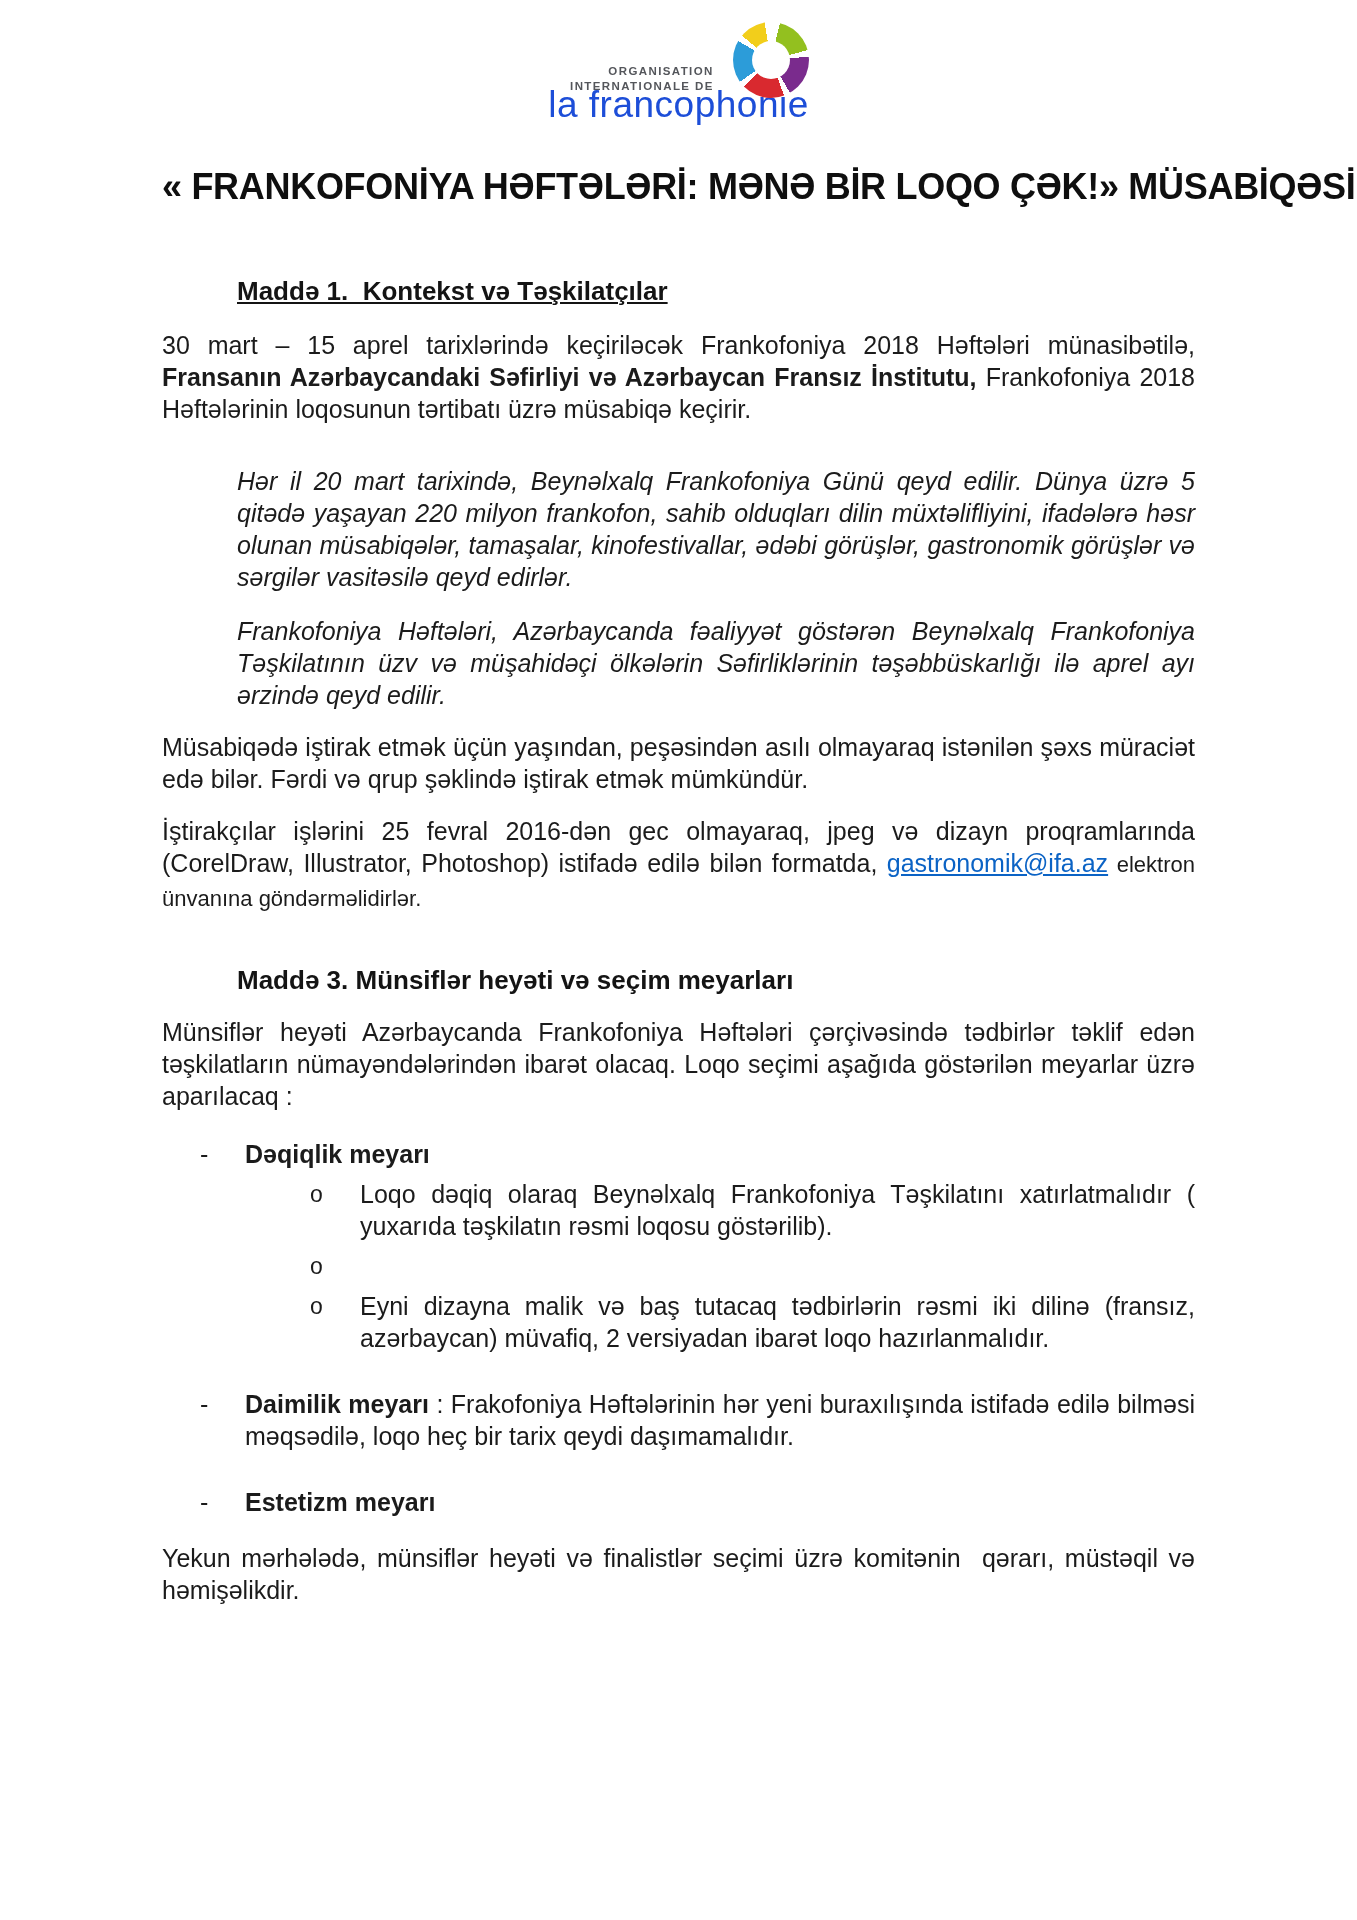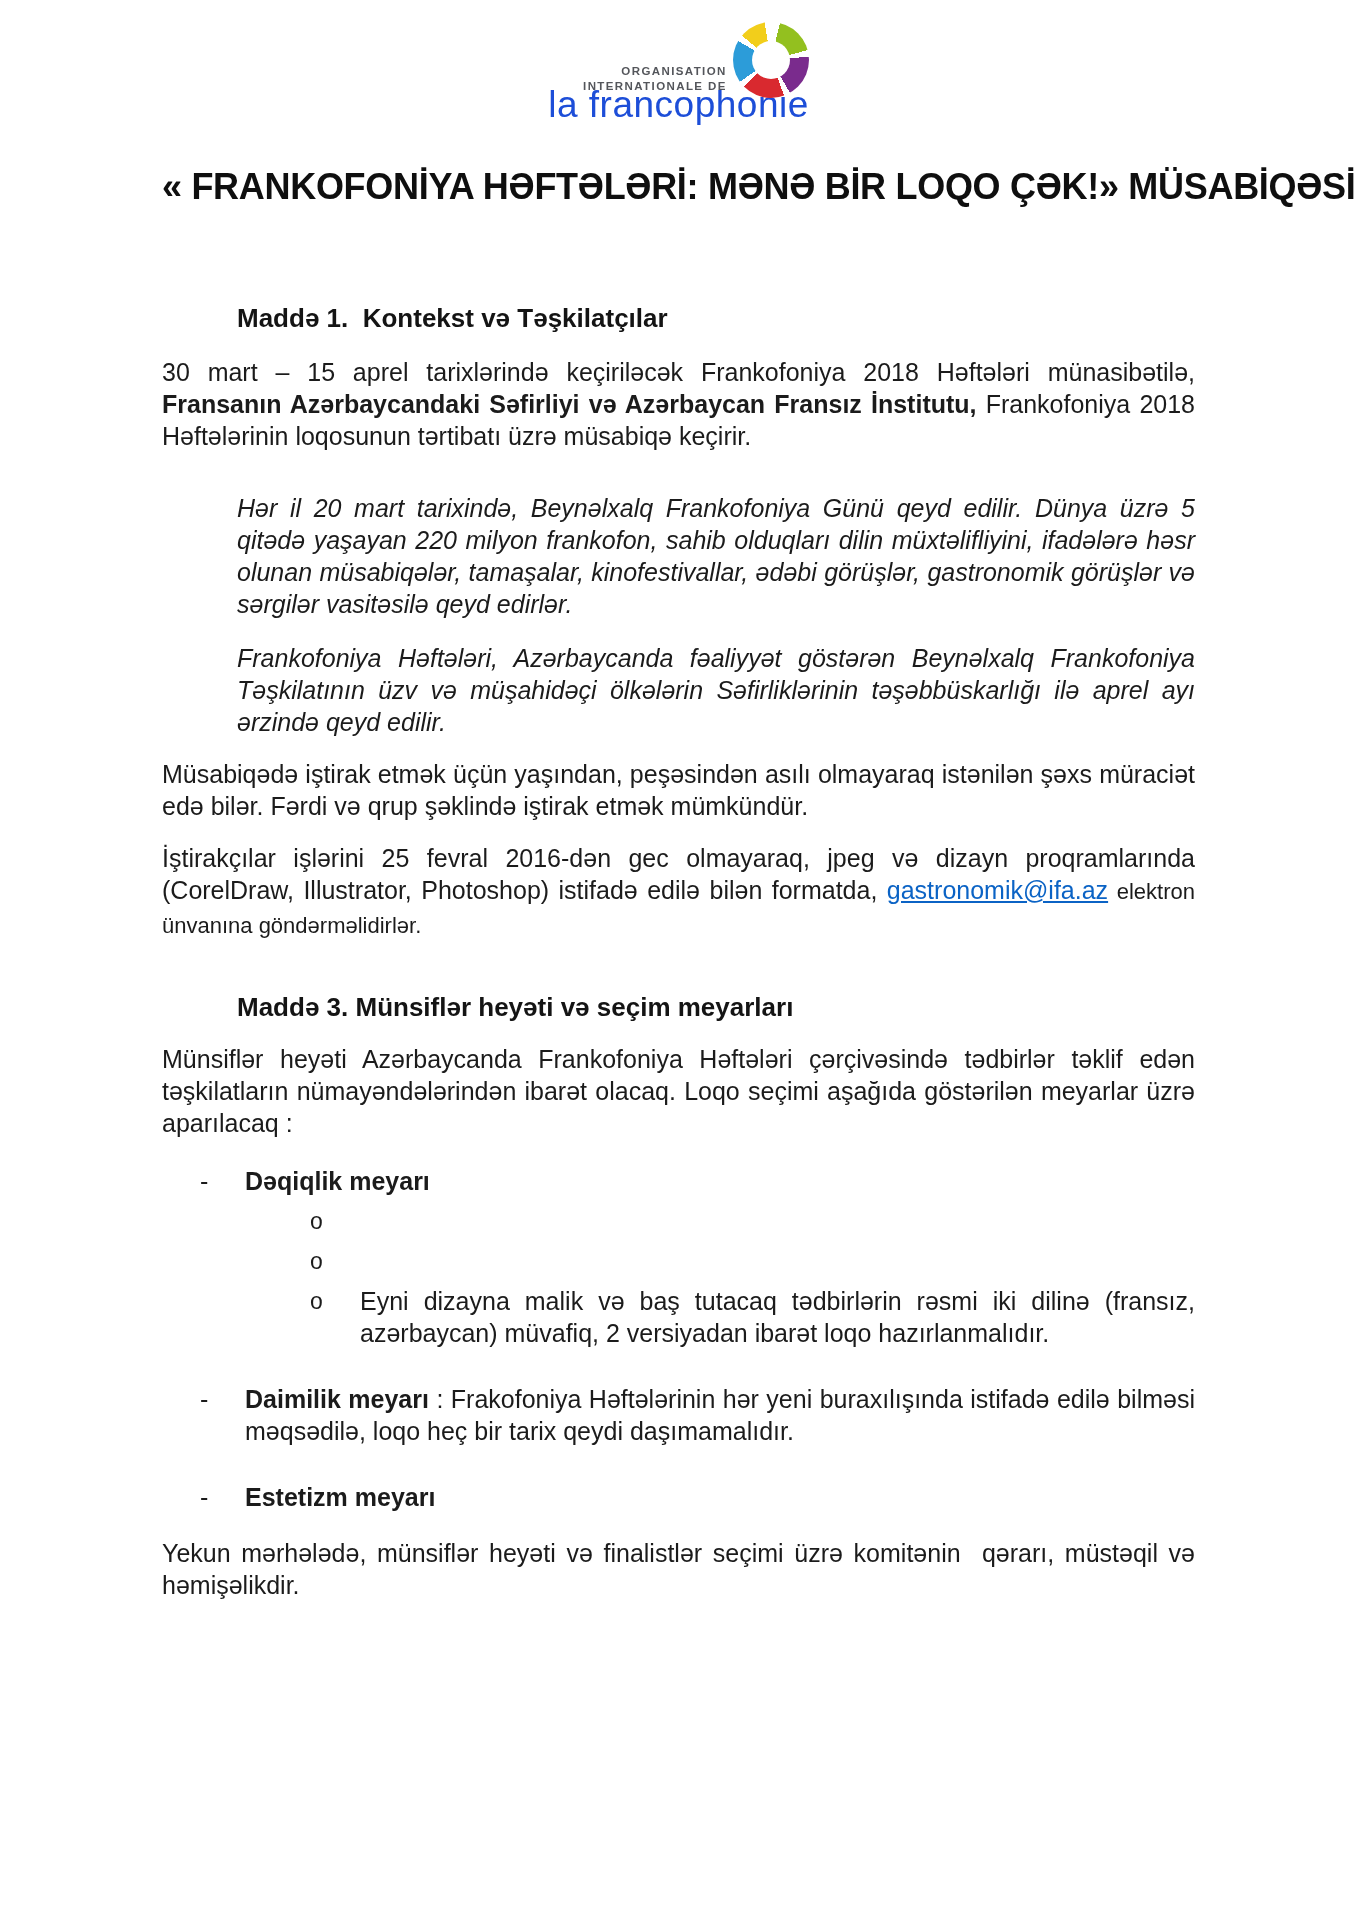--- a/index.html
+++ b/index.html
@@ -7,39 +7,39 @@
     width:1357px;height:1920px;
     background:#ffffff;
     font-family:"Liberation Sans", sans-serif;
     color:#1b1b1b;
     overflow:hidden;
   }
   .page{padding:22px 162px 0 162px;box-sizing:border-box;}
 
   
   .logo{width:fit-content;margin:0 auto;}
-  .logo-row{display:flex;align-items:flex-end;justify-content:flex-end;gap:6px;}
+  .logo-row{display:flex;align-items:flex-end;justify-content:flex-end;gap:19px;}
   .org-lines{
     text-align:right;font-size:11.5px;line-height:15px;
     letter-spacing:1.4px;color:#54565b;font-weight:bold;margin-bottom:4px;
   }
   .ring{width:76px;height:76px;border-radius:50%;position:relative;flex:0 0 auto;}
   .ring::after{content:"";position:absolute;inset:19px;background:#fff;border-radius:50%;}
   .wordmark{
     font-size:37px;color:#54565b;letter-spacing:0.5px;
     margin-top:-13px;text-align:left;line-height:1.1;
   }
 
   
   .title{
     margin-top:40px;text-align:left;font-weight:bold;font-size:36px;
     letter-spacing:-0.3px;white-space:nowrap;color:#0f0f0f;
   }
   .h{font-weight:bold;font-size:26px;margin:0;padding-left:75px;white-space:pre-wrap;color:#141414;}
-  .h1{margin-top:95px;}
+  .h1{margin-top:68px;text-decoration:underline;}
   .h2{margin-top:56px;}
   .h3{margin-top:50px;}
   .p{font-size:25px;line-height:32px;margin:0;text-align:justify;}
   .mt22{margin-top:22px;}
   .mt20{margin-top:20px;}
   .quote{font-style:italic;margin-left:75px;}
   .q1{margin-top:40px;}
   .q2{margin-top:22px;}
   .small{font-size:22px;}
   a.email{color:#0b63c5;text-decoration:underline;cursor:pointer;}
@@ -87,20 +87,21 @@
   <div class="h h3">Maddə 3. Münsiflər heyəti və seçim meyarları</div>
   <p class="p mt20">Münsiflər heyəti Azərbaycanda Frankofoniya Həftələri çərçivəsində tədbirlər təklif edən təşkilatların nümayəndələrindən ibarət olacaq. Loqo seçimi aşağıda göstərilən meyarlar üzrə aparılacaq :</p>
 
   <div class="li1 lt-deqiqlik">
     <span class="m1">-</span>
     <div class="b1 bold">Dəqiqlik meyarı</div>
   </div>
 
   <div class="li2">
     <span class="m2">o</span>
+    <div class="b2">Loqo dəqiq olaraq Beynəlxalq Frankofoniya Təşkilatını xatırlatmalıdır ( yuxarıda təşkilatın rəsmi loqosu göstərilib).</div>
   </div>
   <div class="li2">
     <span class="m2">o</span>
   </div>
   <div class="li2">
     <span class="m2">o</span>
     <div class="b2">Eyni dizayna malik və baş tutacaq tədbirlərin rəsmi iki dilinə (fransız, azərbaycan) müvafiq, 2 versiyadan ibarət loqo hazırlanmalıdır.</div>
   </div>
 
   <div class="li1 lt-daimilik">

